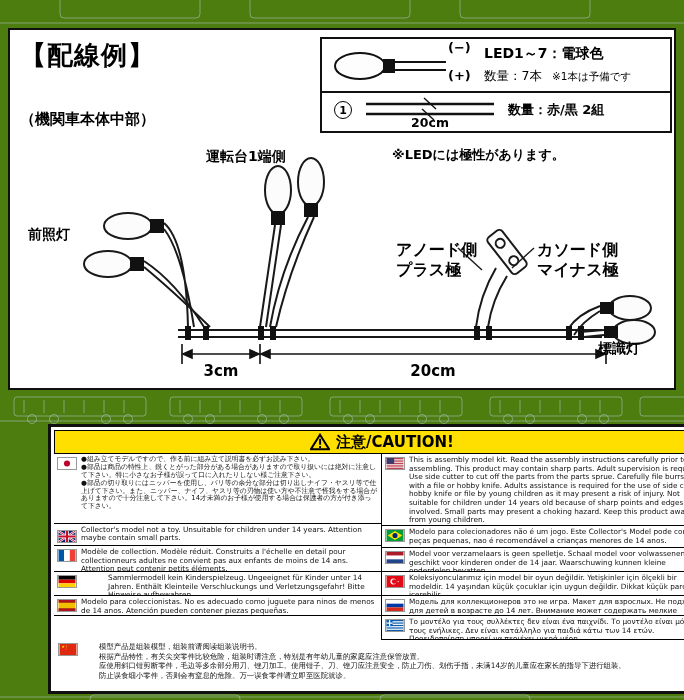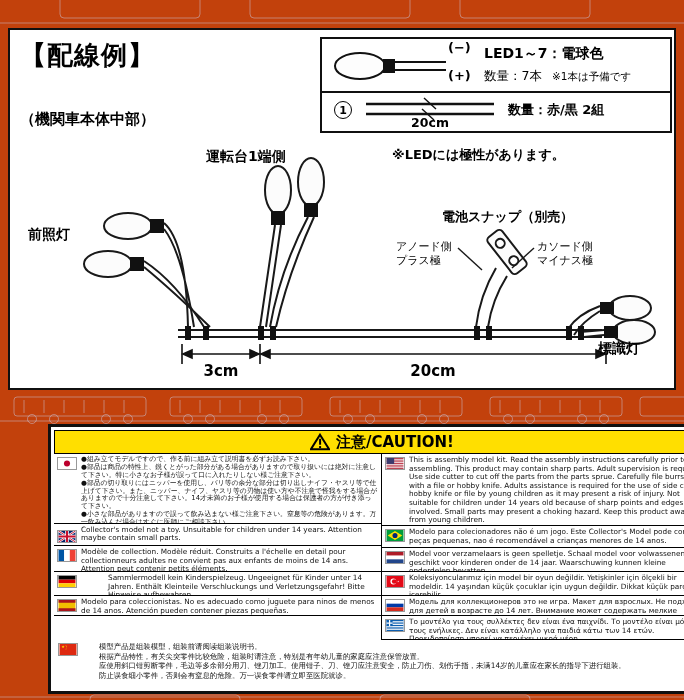--- a/index.html
+++ b/index.html
@@ -1,28 +1,28 @@
 <!DOCTYPE html>
 <html><head>
 <meta charset="utf-8">
 <style>
   * { margin:0; padding:0; box-sizing:border-box; }
   html,body { width:684px; height:700px; }
   body { font-family:"DejaVu Sans","Liberation Sans",sans-serif; }
-  .canvas { position:relative; width:684px; height:700px; background:#c2410c; overflow:hidden; }
+  .canvas { position:relative; width:684px; height:700px; background:#4d7c0f; overflow:hidden; }
   .bg-art { position:absolute; left:0; top:0; }
   .panel { position:absolute; background:#fff; border:2px solid #101010; }
   .top-panel { left:8px; top:28px; width:668px; height:362px; }
   .caution-panel { left:8px; top:424px; width:668px; height:270px; border-width:3px;margin-left:40px; }
   .abs { position:absolute; color:#000; }
   .page-title { font-size:26px; font-weight:bold; letter-spacing:1px; }
   .subtitle { font-size:15px; font-weight:bold; }
   .diagram-svg { position:absolute; left:0; top:0; pointer-events:none; }
   .lbl { font-size:14px; font-weight:bold; white-space:nowrap; }
-  .lbl-sm { font-size:11px; font-weight:normal; white-space:nowrap; line-height:1.25; }
+  .lbl-sm { font-size:16px; font-weight:bold; white-space:nowrap; line-height:1.25; }
   .dim { font-size:15px; font-weight:bold; text-align:center; }
   .legend-box { position:absolute; left:310px; top:7px; width:352px; height:96px; border:2px solid #101010; background:#fff; }
   .legend-box .divider { position:absolute; left:0; right:0; top:52px; border-top:2px solid #101010; }
   .legend-txt { position:absolute; font-size:14px; font-weight:bold; white-space:nowrap; }
   .legend-sub { position:absolute; font-size:12.5px; white-space:nowrap; }
   .legend-note { font-size:10.5px; }
   .pm { position:absolute; font-size:13px; font-weight:bold; }
   .circled { position:absolute; width:18px; height:18px; border:1.5px solid #000; border-radius:50%; font-size:11px; font-weight:bold; display:flex; align-items:center; justify-content:center; }
   .polarity { position:absolute; left:382px; top:116px; font-size:13px; font-weight:bold; line-height:1.45; white-space:nowrap; }
   .polarity .ind { padding-left:14px; }
@@ -179,21 +179,20 @@
         <polygon points="173,324 182,320 182,328"></polygon>
         <polygon points="249,324 240,320 240,328"></polygon>
         <path d="M258,324 H588" fill="none"></path>
         <polygon points="251,324 260,320 260,328"></polygon>
         <polygon points="595,324 586,320 586,328"></polygon>
       </g>
     </svg>
 
     <div class="abs lbl" style="left:196px; top:118px;">運転台1端側</div>
     <div class="abs lbl" style="left:18px; top:196px;">前照灯</div>
-    <div class="abs lbl" style="left:432px; top:178px; font-size:13px;">電池スナップ（別売）</div>
     <div class="abs lbl-sm" style="left:386px; top:210px;">
       <div>アノード側</div>
       <div>プラス極</div>
     </div>
     <div class="abs lbl-sm" style="left:527px; top:210px;">
       <div>カソード側</div>
       <div>マイナス極</div>
     </div>
     <div class="abs lbl" style="left:588px; top:310px;">標識灯</div>
     <div class="abs dim" style="left:181px; top:332px; width:60px;">3cm</div>
@@ -218,21 +217,20 @@
           <span class="flag">
             <svg viewBox="0 0 20 13">
                 <rect width="20" height="13" fill="#fff"></rect>
                 <circle cx="10" cy="6.5" r="3.6" fill="#bc002d"></circle>
               </svg>
           </span>
           <div class="ctext ctext-jp">
             <div>●組み立てモデルですので、作る前に組み立て説明書を必ずお読み下さい。</div>
             <div>●部品は商品の特性上、鋭くとがった部分がある場合がありますので取り扱いには絶対に注意して下さい。特に小さなお子様が誤って口に入れたりしない様ご注意下さい。</div>
             <div>●部品の切り取りにはニッパーを使用し、バリ等の余分な部分は切り出しナイフ・ヤスリ等で仕上げて下さい。また、ニッパー、ナイフ、ヤスリ等の刃物は使い方や不注意で怪我をする場合がありますので十分注意して下さい。14才未満のお子様が使用する場合は保護者の方が付き添って下さい。</div>
-            <div>●小さな部品がありますので誤って飲み込まない様ご注意下さい。窒息等の危険があります。万一飲み込んだ場合はすぐに医師にご相談下さい。</div>
           </div>
         </div>
         <div class="crow" style="height:22px;align-items:flex-end;">
           <span class="flag">
             <svg viewBox="0 0 20 13">
                 <rect width="20" height="13" fill="#012169"></rect>
                 <path d="M0,0 L20,13 M20,0 L0,13" stroke="#fff" stroke-width="2.6"></path>
                 <path d="M0,0 L20,13 M20,0 L0,13" stroke="#c8102e" stroke-width="1.1"></path>
                 <path d="M10,0 V13 M0,6.5 H20" stroke="#fff" stroke-width="4.2"></path>
                 <path d="M10,0 V13 M0,6.5 H20" stroke="#c8102e" stroke-width="2.4"></path>

